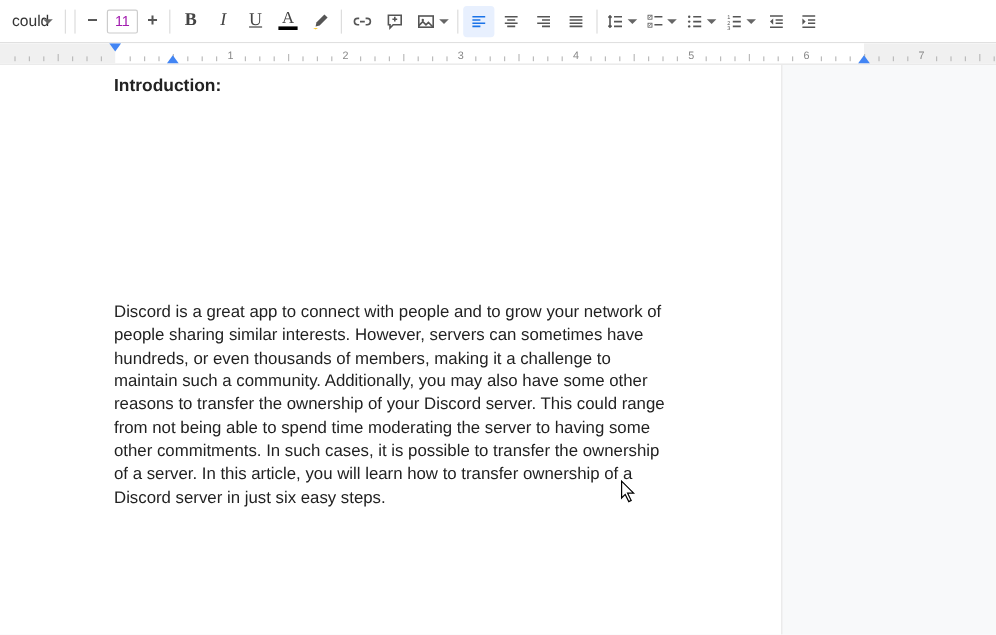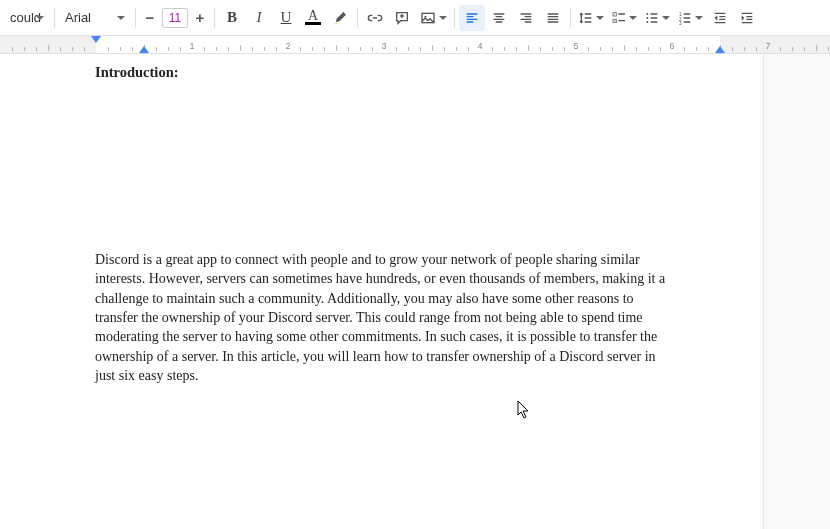--- a/index.html
+++ b/index.html
@@ -167,24 +167,23 @@
     background: #f8f9fa;
     height: calc(529px - 36px - 18px);
     overflow: hidden;
     position: relative;
   }
   .page {
     background: #fff;
     position: absolute;
     top: 0;
     left: 0;
-    width: 764px;
+    width: 652px;
     min-height: 100%;
     border-right: 1px solid #e6e6e6;
-    font-family: Liberation Serif, serif;
   }
   .page-content {
     padding: 8px 95px 0 95px;
     font-size: 14px;
     color: #222;
     line-height: 1.38;
   }
   .heading {
     font-weight: bold;
     font-size: 14.5px;
@@ -209,24 +208,20 @@
 
 <div class="toolbar">
 
   <div class="tb-select">
     <span class="tb-style-label">could</span>
     <span class="caret"></span>
   </div>
 
   <span class="tb-sep"></span>
 
-  <div class="tb-select">
-    <span class="tb-font-label">Arial</span>
-    <span class="caret"></span>
-  </div>
 
   <span class="tb-sep"></span>
 
   <div class="font-size-group">
     <div class="fs-btn">−</div>
     <input class="fs-input" value="11" style="">
     <div class="fs-btn">+</div>
   </div>
 
   <span class="tb-sep"></span>

